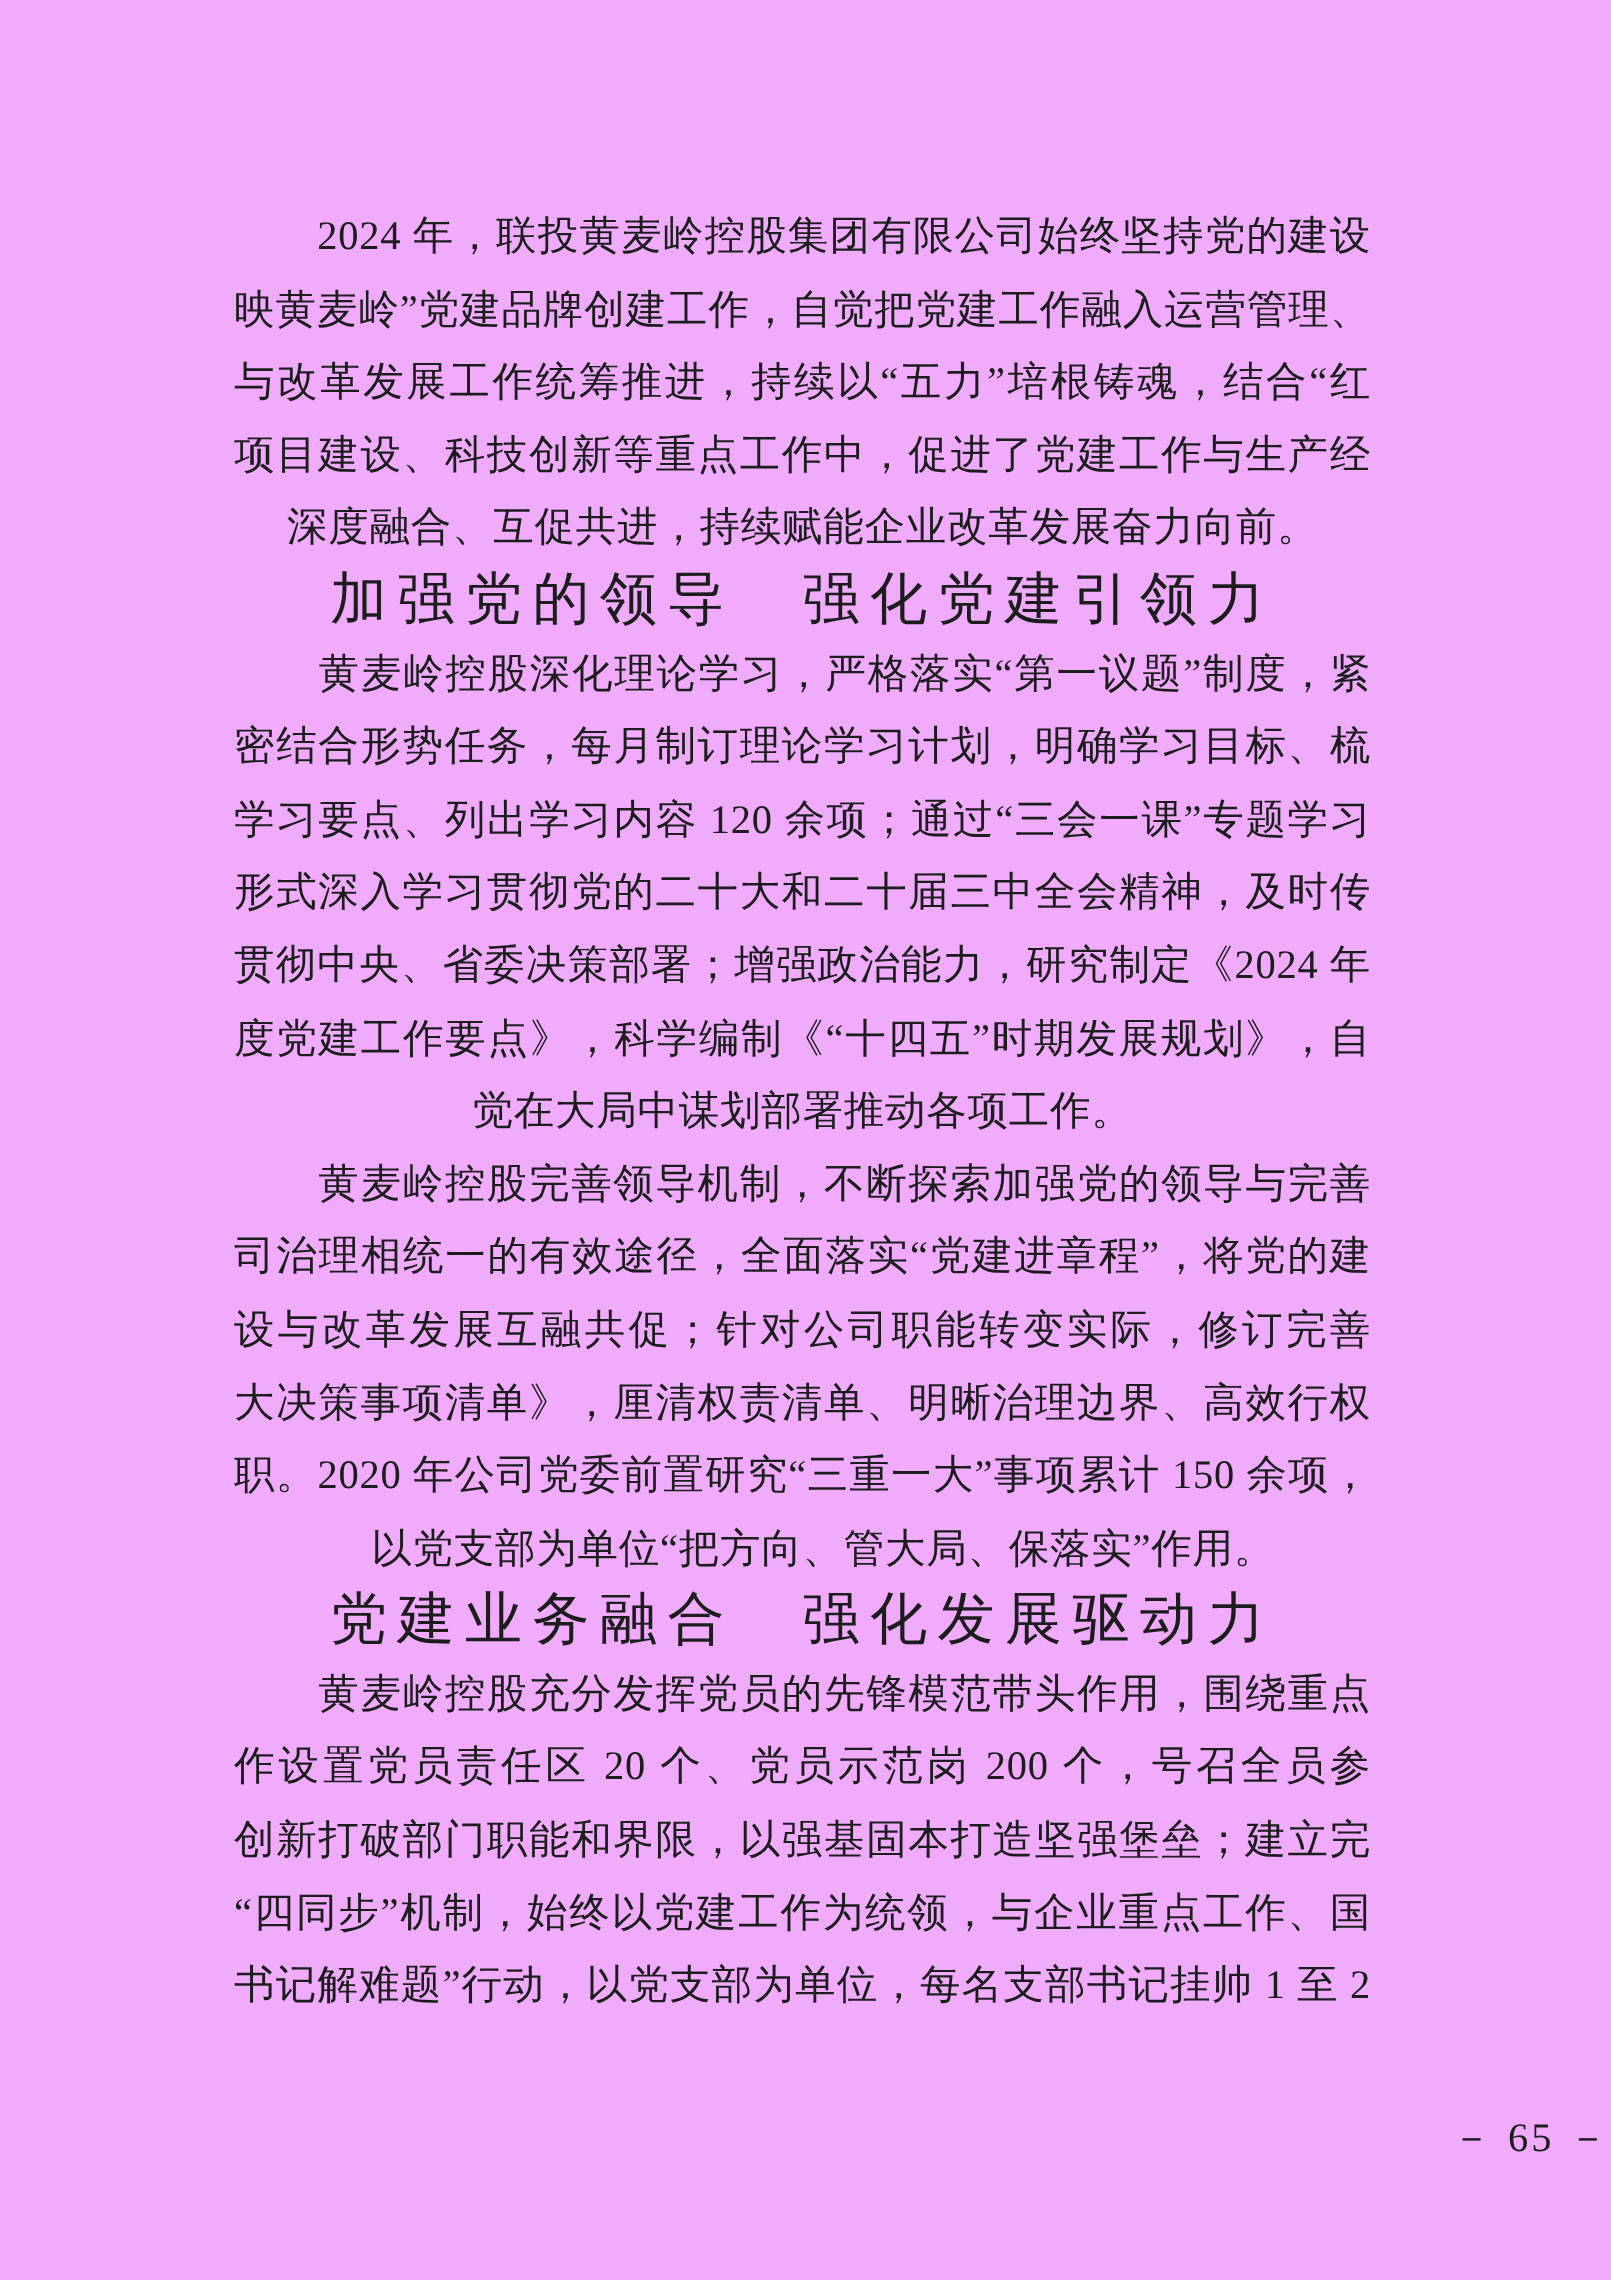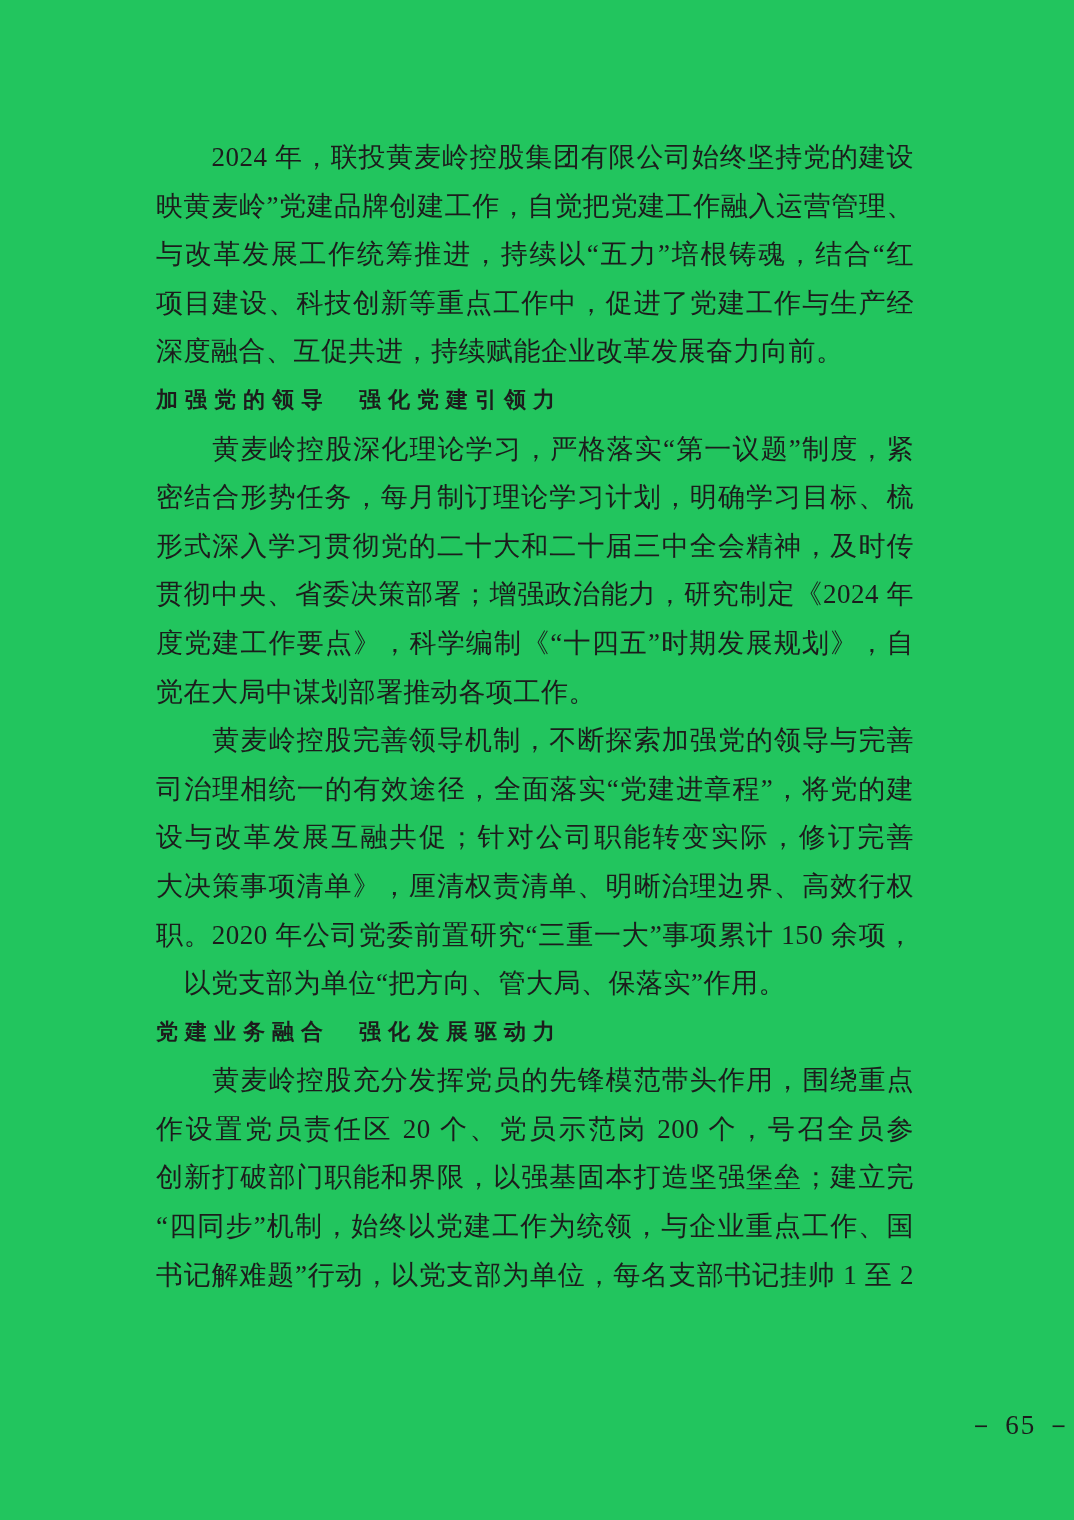--- a/index.html
+++ b/index.html
@@ -11,48 +11,49 @@
     width: 1074px;
     height: 1520px;
     position: relative;
     overflow: hidden;
     font-family: "Liberation Serif", "DejaVu Serif", serif;
     color: #1c1c1c;
   }
   .page {
     position: absolute;
     inset: 0;
-    background: #22c55e;
+    background: #f0abfc;
   }
   .doc-body {
     position: absolute;
     left: 156px;
     top: 133px;
     width: 758px;
   }
   .paragraph {
     margin: 0;
   }
   .line {
     height: 48.6px;
     line-height: 48.6px;
     font-size: 27px;
     overflow: hidden;
-    text-align: left;
+    text-align: center;
     letter-spacing: 0.5px;
   }
   .line.fill {
     text-align: justify;
     text-align-last: justify;
   }
   .heading {
     height: 48.6px;
     line-height: 48.6px;
-    font-size: 22px;
-    font-weight: bold;
+    font-size: 38px;
+    font-weight: normal;
+    text-align: center;
     letter-spacing: 7px;
   }
   .page-number {
     position: absolute;
     top: 1404px;
     left: 0;
     width: 100%;
     height: 42px;
     line-height: 42px;
     text-align: right;
@@ -70,20 +71,21 @@
         <div class="line fill">　　2024 年，联投黄麦岭控股集团有限公司始终坚持党的建设</div>
         <div class="line fill">映黄麦岭”党建品牌创建工作，自觉把党建工作融入运营管理、</div>
         <div class="line fill">与改革发展工作统筹推进，持续以“五力”培根铸魂，结合“红</div>
         <div class="line fill">项目建设、科技创新等重点工作中，促进了党建工作与生产经营</div>
         <div class="line">深度融合、互促共进，持续赋能企业改革发展奋力向前。</div>
       </div>
       <div class="heading">加强党的领导　强化党建引领力</div>
       <div class="paragraph">
         <div class="line fill">　　黄麦岭控股深化理论学习，严格落实“第一议题”制度，紧</div>
         <div class="line fill">密结合形势任务，每月制订理论学习计划，明确学习目标、梳理</div>
+        <div class="line fill">学习要点、列出学习内容 120 余项；通过“三会一课”专题学习</div>
         <div class="line fill">形式深入学习贯彻党的二十大和二十届三中全会精神，及时传达</div>
         <div class="line fill">贯彻中央、省委决策部署；增强政治能力，研究制定《2024 年</div>
         <div class="line fill">度党建工作要点》，科学编制《“十四五”时期发展规划》，自</div>
         <div class="line">觉在大局中谋划部署推动各项工作。</div>
       </div>
       <div class="paragraph">
         <div class="line fill">　　黄麦岭控股完善领导机制，不断探索加强党的领导与完善公</div>
         <div class="line fill">司治理相统一的有效途径，全面落实“党建进章程”，将党的建</div>
         <div class="line fill">设与改革发展互融共促；针对公司职能转变实际，修订完善《重</div>
         <div class="line fill">大决策事项清单》，厘清权责清单、明晰治理边界、高效行权履</div>

